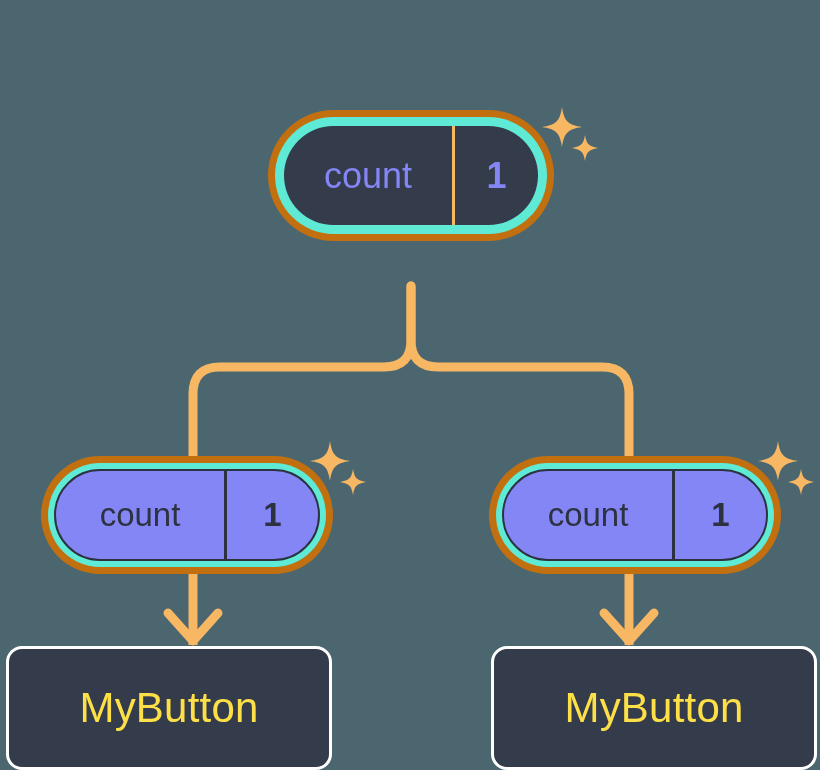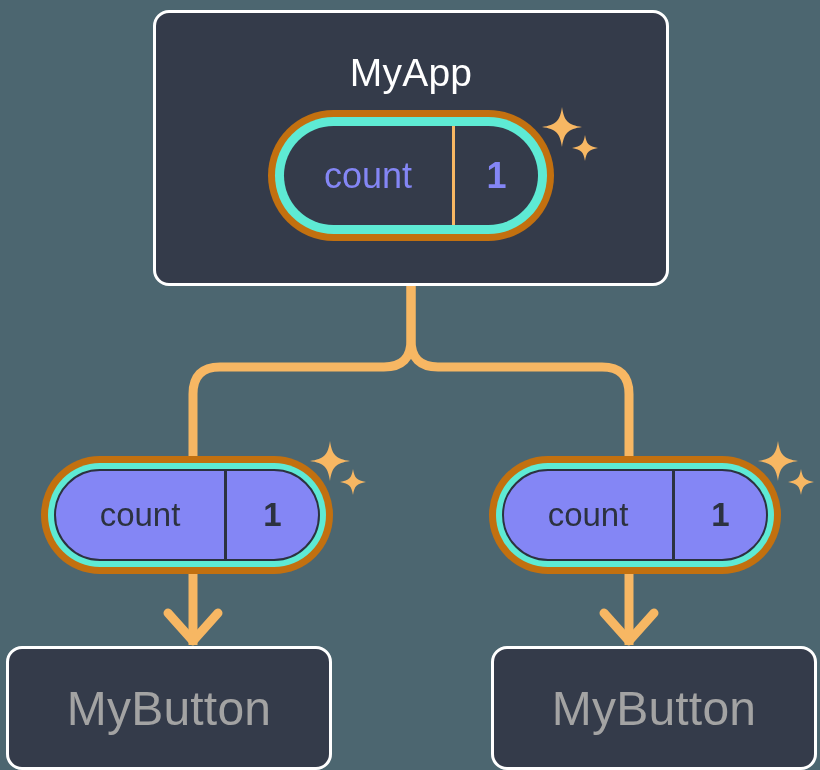--- a/index.html
+++ b/index.html
@@ -60,22 +60,22 @@
   }
   .card-btn-left  { left: 6px; }
   .card-btn-right { left: 491px; }
   .btn-label {
     position: absolute;
     left: 0;
     right: 0;
     top: 50%;
     transform: translateY(-50%);
     text-align: center;
-    color: #a3a3a3;
-    font-size: 48px;
+    color: #fde047;
+    font-size: 42px;
     letter-spacing: 0.2px;
   }
 
   
   .pill {
     position: absolute;
     box-sizing: border-box;
     border-radius: 999px;
     background: #c2700f;            
     padding: 7px;
@@ -172,23 +172,20 @@
     <path d="M 411 286 L 411 340 Q 411 367 384 367 L 220 367 Q 193 367 193 394 L 193 460" fill="none" stroke="#f7b763" stroke-width="9" stroke-linecap="round"></path>
     <path d="M 411 286 L 411 340 Q 411 367 438 367 L 602 367 Q 629 367 629 394 L 629 460" fill="none" stroke="#f7b763" stroke-width="9" stroke-linecap="round"></path>
 
     <path d="M 193 572 L 193 645" fill="none" stroke="#f7b763" stroke-width="9" stroke-linecap="butt"></path>
     <path d="M 168 613 L 193 641 L 218 613" fill="none" stroke="#f7b763" stroke-width="9" stroke-linecap="round" stroke-linejoin="round"></path>
 
     <path d="M 629 572 L 629 645" fill="none" stroke="#f7b763" stroke-width="9" stroke-linecap="butt"></path>
     <path d="M 604 613 L 629 641 L 654 613" fill="none" stroke="#f7b763" stroke-width="9" stroke-linecap="round" stroke-linejoin="round"></path>
   </svg>
 
-  <div class="card card-myapp">
-    <div class="card-title">MyApp</div>
-  </div>
 
   <div class="pill pill-top">
     <div class="pill-mid">
       <div class="pill-core">
         <div class="pill-key">count</div>
         <div class="pill-val">1</div>
       </div>
     </div>
   </div>
 

